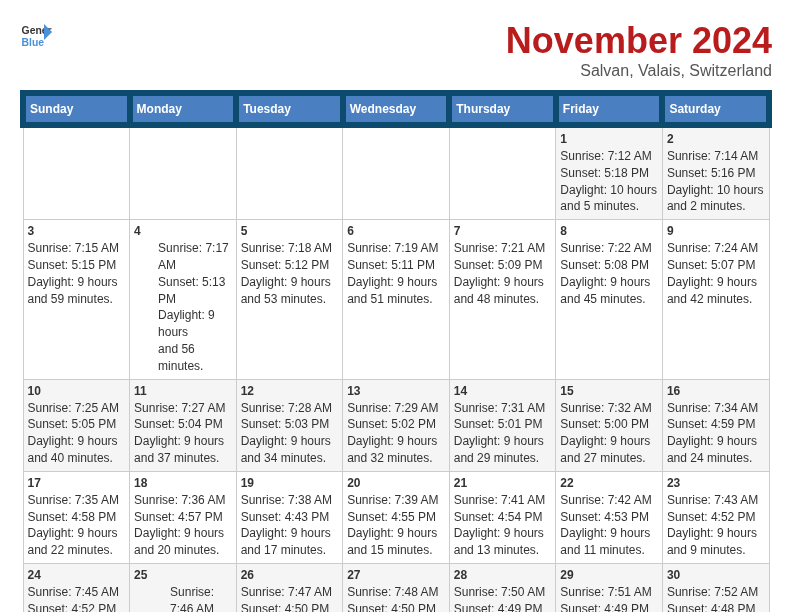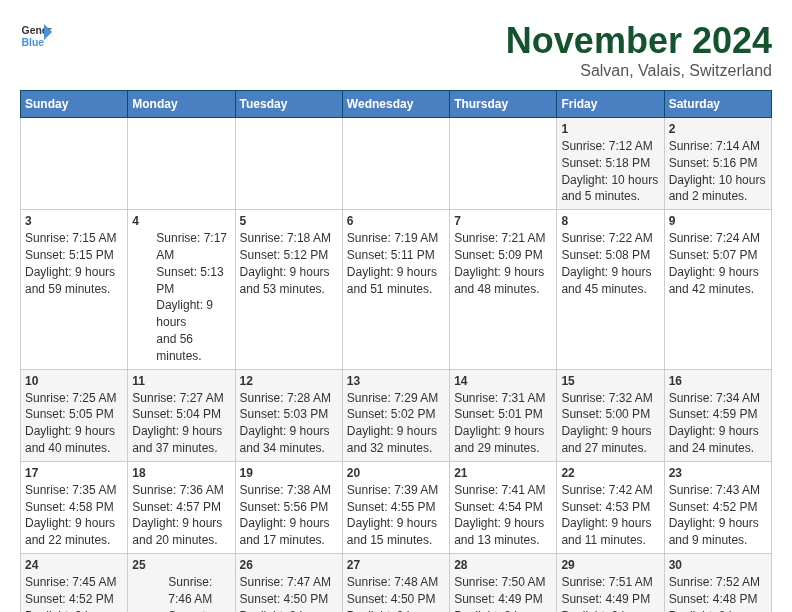--- a/index.html
+++ b/index.html
@@ -24,39 +24,39 @@
     .logo-icon {
       width: 32px;
       height: 32px;
     }
     .title-block {
       text-align: right;
     }
     .month-title {
       font-size: 36px;
       font-weight: bold;
-      color: #14532d;
+      color: #b91c1c;
     }
     .location-title {
       font-size: 16px;
       color: #555;
     }
     table {
       width: 100%;
       border-collapse: collapse;
       table-layout: fixed;
     }
     thead th {
       background-color: #4a7fc1;
       color: #fff;
       font-size: 12px;
       font-weight: bold;
       padding: 6px 4px;
       text-align: left;
-      border: 1px solid #0c4a6e;
+      border: 6px solid #0c4a6e;
     }
     tbody td {
       border: 1px solid #ccc;
       vertical-align: top;
       padding: 4px;
       font-size: 10px;
       color: #333;
       height: 85px;
       background: #fff;
     }
@@ -242,21 +242,21 @@
         <td>
           <span class="day-num">18</span>
           <div class="day-info" style="white-space: pre-line;">Sunrise: 7:36 AM
 Sunset: 4:57 PM
 Daylight: 9 hours
 and 20 minutes.</div>
         </td>
         <td>
           <span class="day-num">19</span>
           <div class="day-info" style="white-space: pre-line;">Sunrise: 7:38 AM
-Sunset: 5:56 PM
+Sunset: 4:43 PM
 Daylight: 9 hours
 and 17 minutes.</div>
         </td>
         <td>
           <span class="day-num">20</span>
           <div class="day-info" style="white-space: pre-line;">Sunrise: 7:39 AM
 Sunset: 4:55 PM
 Daylight: 9 hours
 and 15 minutes.</div>
         </td>

